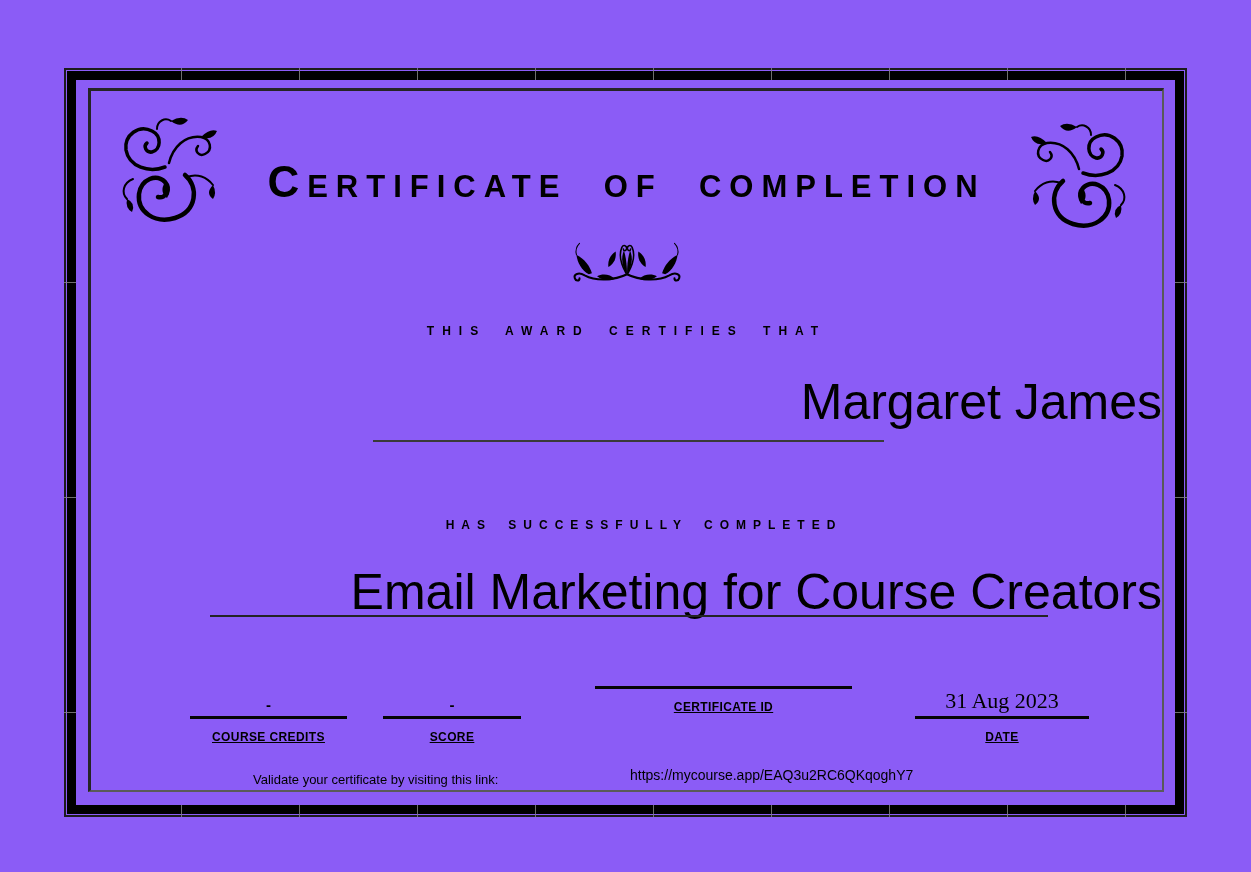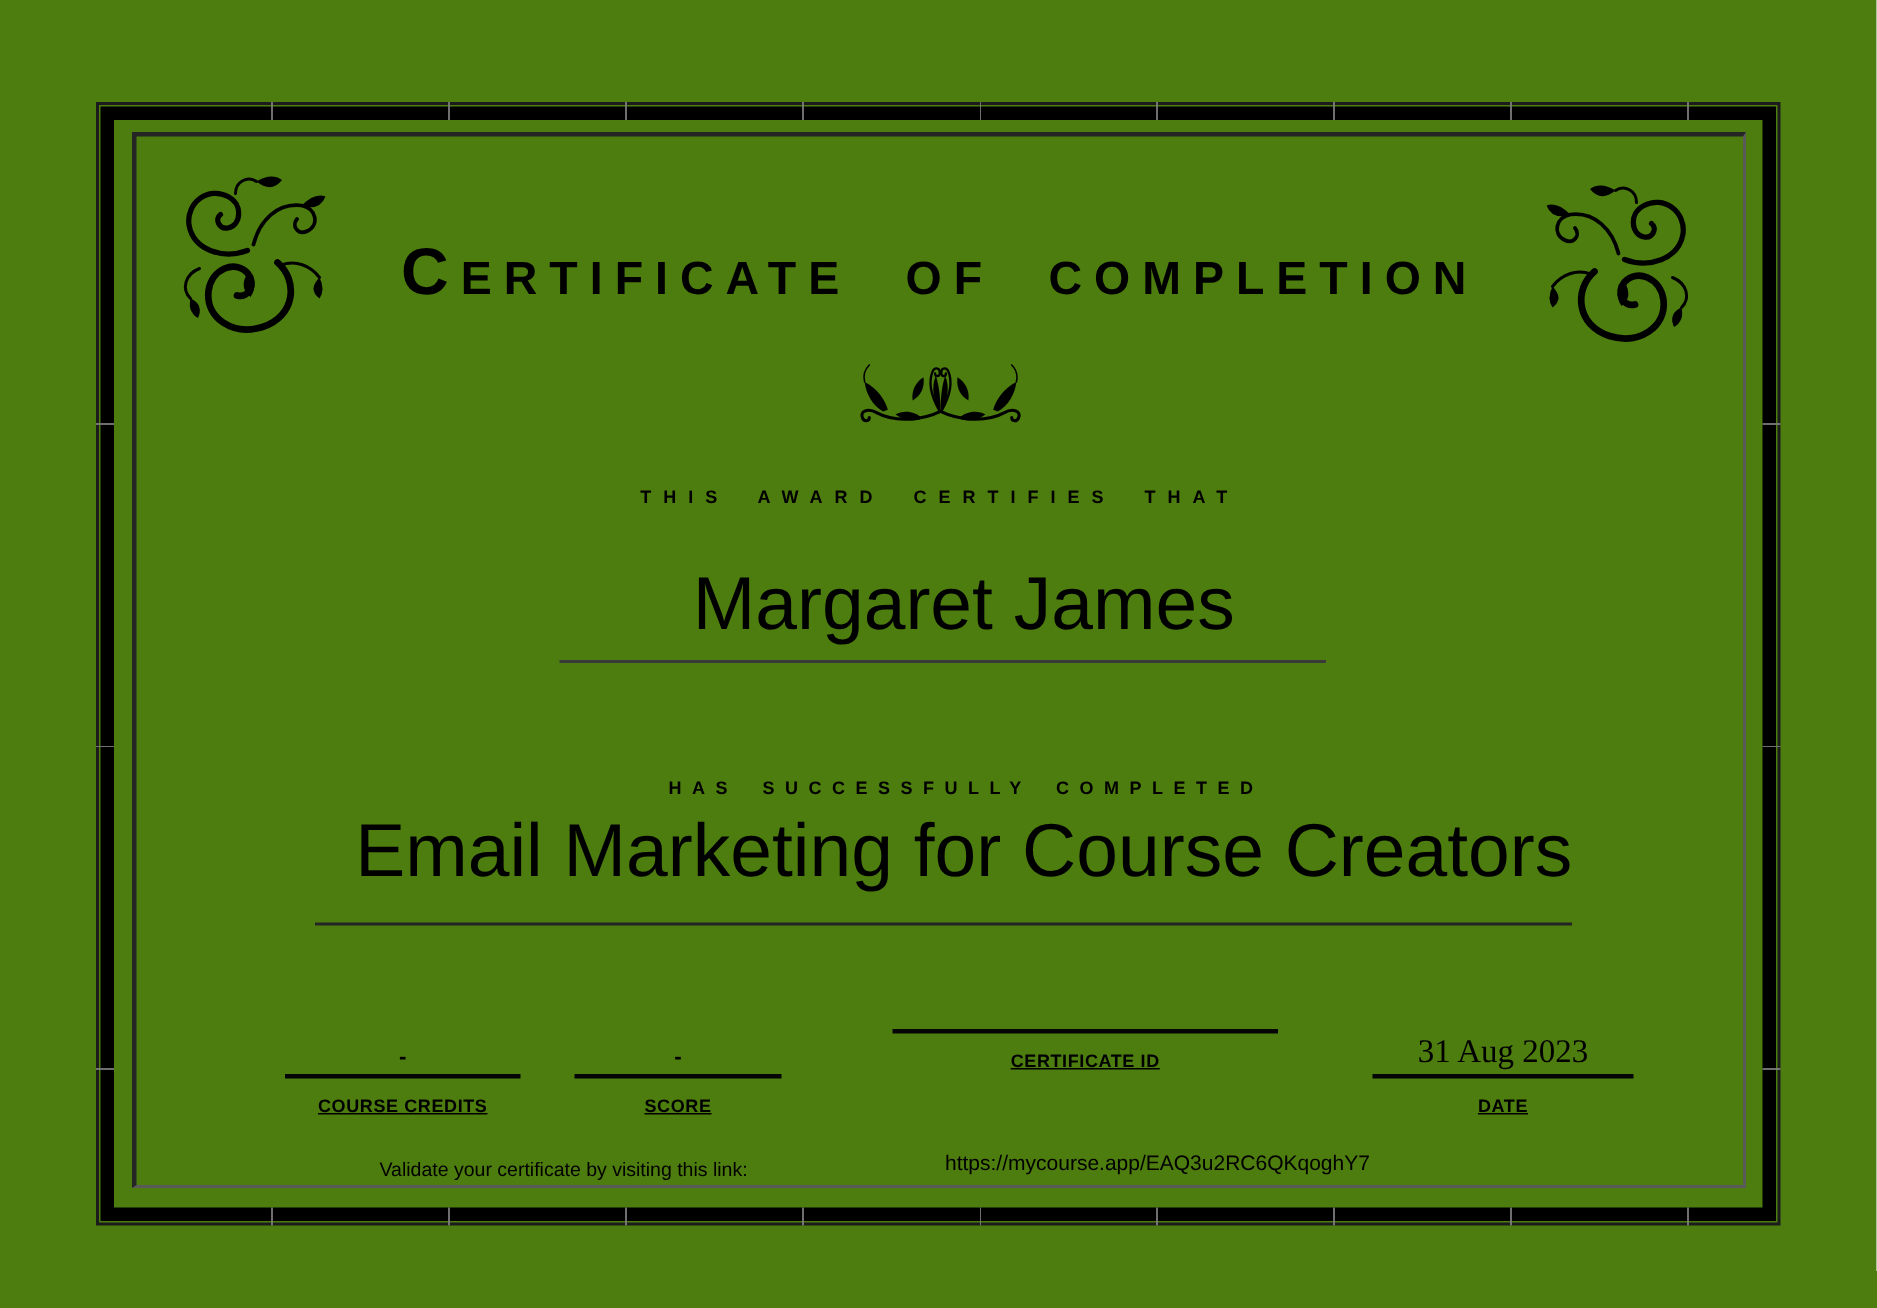--- a/index.html
+++ b/index.html
@@ -1,17 +1,17 @@
 <!DOCTYPE html>
 <html><head>
 <meta charset="utf-8">
 <style>
   html,body { margin:0; padding:0; background:#ffffff; }
   .page {
-    position:relative; width:1251px; height:872px; background:#4d7c0f;
+    position:relative; width:1251px; height:872px; background:#8b5cf6;
     font-family:"Liberation Sans", sans-serif; color:#000; overflow:hidden;
   }
   
   .cert-frame {
     position:absolute; left:64px; top:68px; width:1123px; height:749px;
     border:2px solid #1c1c1c; box-sizing:border-box;
   }
   .cert-band { position:absolute; inset:1px; border:9px solid #000; }
   .tick-top, .tick-bottom {
     position:absolute; left:-2px; right:-2px; height:12px; pointer-events:none;
@@ -39,25 +39,25 @@
     font-size:44px; font-weight:bold; font-variant:small-caps;
     letter-spacing:8px; word-spacing:16px; line-height:1; white-space:nowrap;
   }
   .award-line, .completed-line {
     position:absolute; left:0; right:0; text-align:center;
     font-size:12px; font-weight:bold; line-height:1; white-space:nowrap;
   }
   .award-line { top:234px; letter-spacing:8px; word-spacing:8px; }
   .completed-line { top:428px; letter-spacing:7px; word-spacing:6px;padding-left:35px; }
   .big-line {
-    position:absolute; left:0; right:0; text-align:center;
+    position:absolute; left:0; right:0; text-align:right;
     font-size:50px; line-height:1; white-space:nowrap;padding-left:32px;
   }
   .recipient { top:286px; }
-  .course { top:451px; }
+  .course { top:476px; }
   .rule { position:absolute; height:0; }
   .name-rule   { left:282px; top:349px; width:511px; border-top:2px solid #3a3a3a; }
   .course-rule { left:119px; top:524px; width:838px; border-top:2px solid #242424; }
   
   .field { position:absolute; top:591px; text-align:center; }
   .field-value { height:30px; display:flex; align-items:flex-end; justify-content:center; line-height:1; }
   .val-serif { font-family:"Liberation Serif", serif; font-size:22px; }
   .val-dash  { font-weight:bold; font-size:15px; }
   .field-rule { border-top:3px solid #050505; margin-top:4px; }
   .field-label { margin-top:11px; font-size:12px; font-weight:bold; letter-spacing:.4px; white-space:nowrap;text-decoration:underline; }

